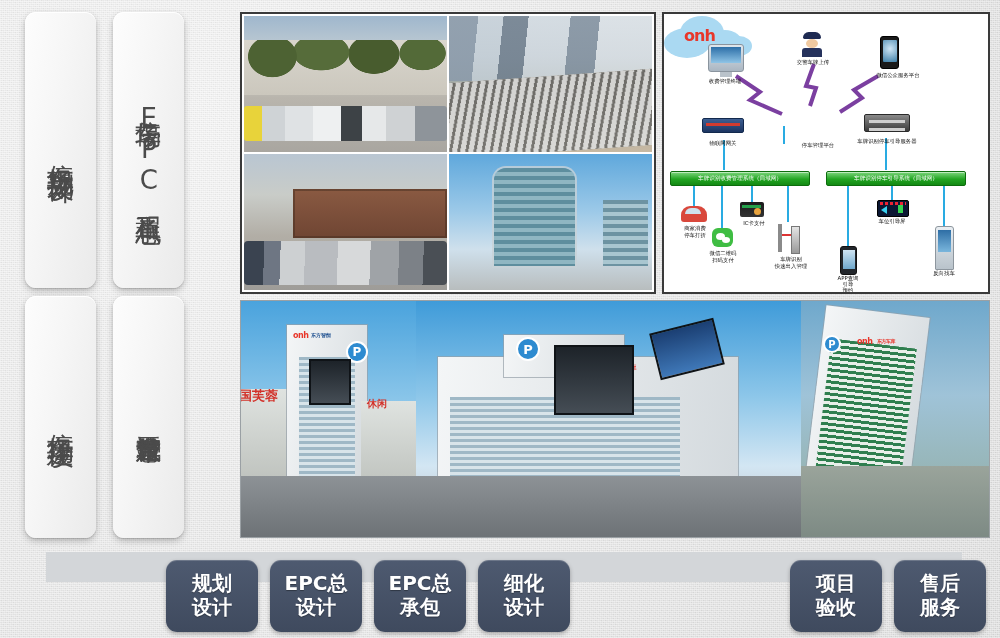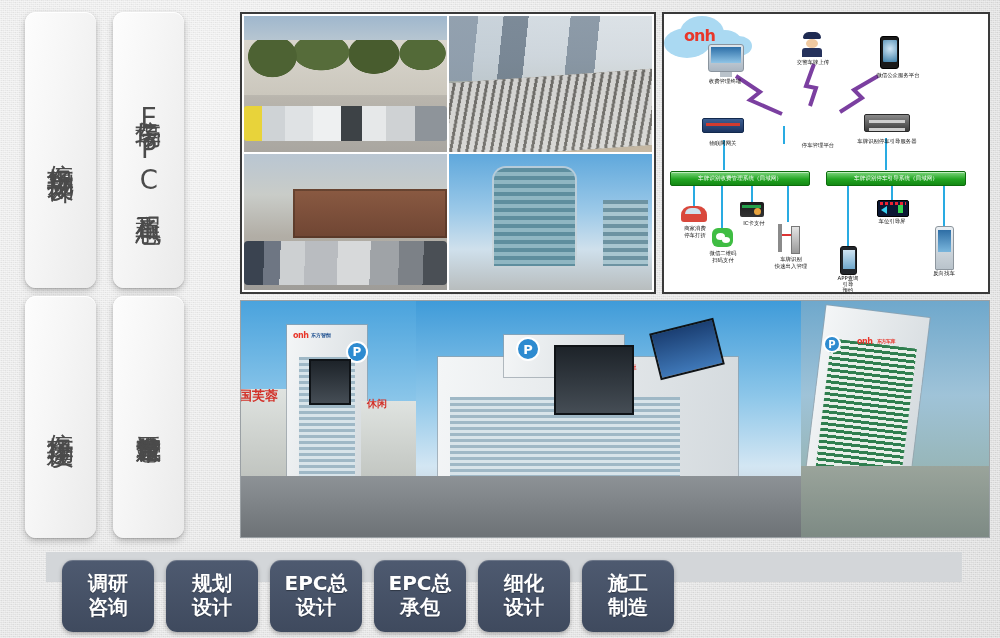--- a/index.html
+++ b/index.html
@@ -405,37 +405,37 @@
       <div class="pbadge" style="left:22px;top:34px;width:14px;height:14px;font-size:10px;">P</div>
       <div class="logoRed" style="left:56px;top:36px;font-size:8px;">onh</div>
       <div class="logoRed" style="left:76px;top:37px;font-size:5px;">东方车库</div>
       <div class="roadstrip" style="height:30%;background:linear-gradient(#9aa49b,#7d8a84);"></div>
     </div>
   </div>
 
   <div id="stepband"></div>
   <div id="stepbandfill"></div>
 
-  <div class="step" style="left:62px;">
-      <span>调研
-咨询</span>
-    </div>
   <div class="step" style="left:166px;">
       <span>规划
 设计</span>
     </div>
   <div class="step" style="left:270px;">
       <span>EPC总
 设计</span>
     </div>
   <div class="step" style="left:374px;">
       <span>EPC总
 承包</span>
     </div>
   <div class="step" style="left:478px;">
       <span>细化
 设计</span>
     </div>
-  <div class="step" style="left:582px;">
-      <span>施工
-制造</span>
+  <div class="step" style="left:790px;">
+      <span>项目
+验收</span>
+    </div>
+  <div class="step" style="left:894px;">
+      <span>售后
+服务</span>
     </div>
 </div>
 
 </body></html>

